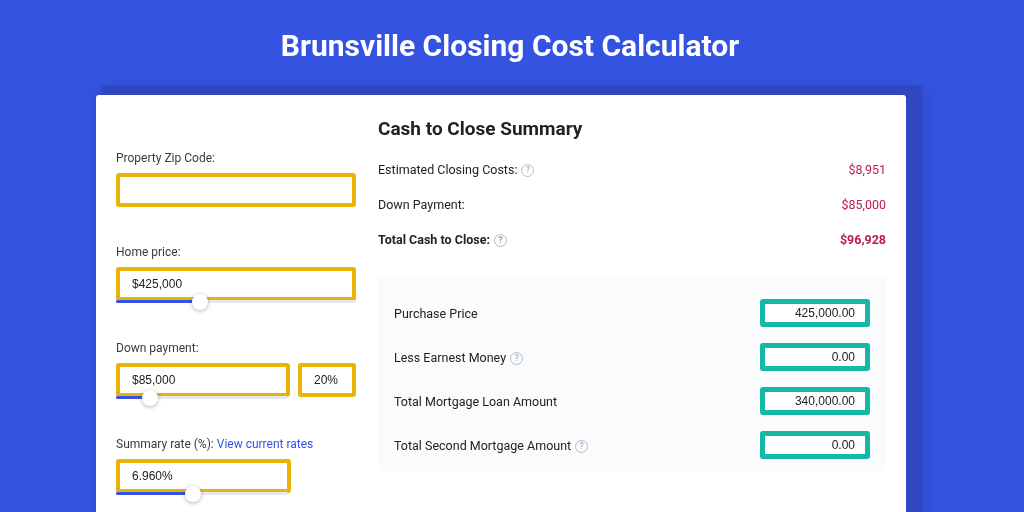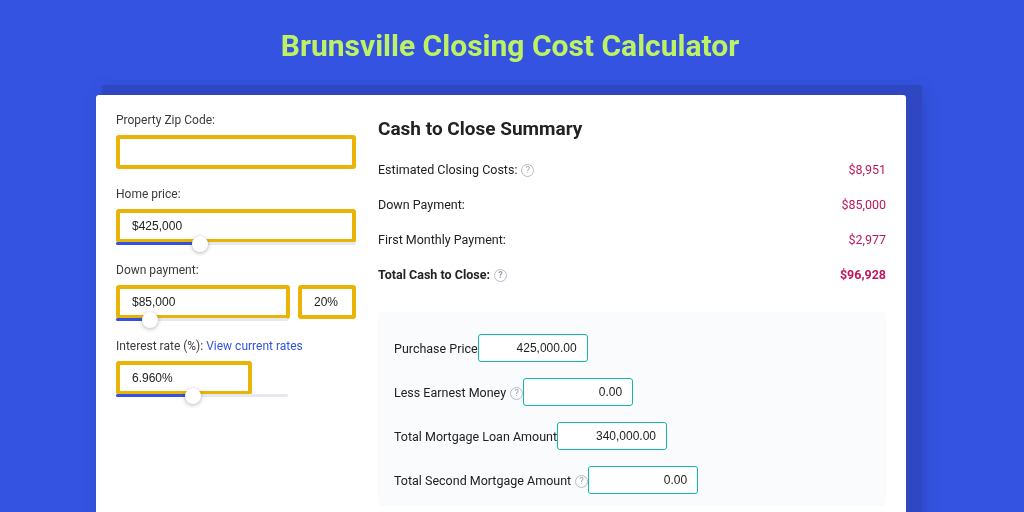--- a/index.html
+++ b/index.html
@@ -4,21 +4,21 @@
 <style>
   * { box-sizing: border-box; margin: 0; padding: 0; }
   html, body { width: 1024px; height: 512px; overflow: hidden; }
   body {
     font-family: -apple-system, BlinkMacSystemFont, "Segoe UI", Roboto, Arial, sans-serif;
     background: #3453e0;
     color: #222;
   }
   .page-title {
     text-align: center;
-    color: #bef264;
+    color: #ffffff;
     font-size: 30px;
     font-weight: 700;
     padding: 28px 4px 22px 0;
   }
   .shadow-wrap {
     width: 820px;
     margin: 0 auto;
     background: #2f48c1;
     padding: 10px 0 0 0;
     border-radius: 2px;
@@ -33,21 +33,21 @@
     display: flex;
     gap: 22px;
   }
   .left-col {
     width: 240px;
     flex: 0 0 240px;
     font-size: 12px;
     color: #3b3b3b;
   }
   .field { margin-bottom: 18px; }
-  .field-label { display: block; margin-bottom: 8px; font-size: 12px; color: #3b3b3b; }
+  .field-label { display: block; margin-bottom: 8px; font-size: 12px; color: #3b3b3b; margin-top: 38px; }
   .input-box {
     width: 100%;
     height: 34px;
     border: 4px solid #eab308;
     border-radius: 3px;
     padding: 0 12px;
     font-size: 12px;
     color: #222;
     background: #fff;
   }
@@ -109,27 +109,28 @@
   .divider { height: 14px; }
   .worksheet {
     background: #fafbfc;
     border-radius: 4px;
     padding: 14px 16px 4px 16px;
     margin-top: 6px;
   }
   .worksheet .section-head { padding: 2px 0 10px 0; }
   .ws-row {
     display: flex;
+    justify-content: space-between;
     align-items: center;
     padding: 8px 0;
   }
   .ws-input {
     width: 110px;
     height: 28px;
-    border: 1px solid #14b8a6;
+    border: 5px solid #14b8a6;
     border-radius: 3px;
     text-align: right;
     padding: 0 10px;
     font-size: 12px;
     color: #222;
     background: #fff;
   }
 </style>
 </head>
 <body>
@@ -162,47 +163,43 @@
           <input class="input-box pct" type="text" value="20%" style="">
         </div>
         <div class="slider-track" style="width:172px">
           <div class="slider-fill" style="width: 20%;"></div>
           <div class="slider-thumb" style="left: 20%;"></div>
         </div>
       </div>
 
       <div class="field">
         <label class="field-label">
-          <span>Interest rate (%): </span><a href="#" class="link">View current rates</a>
+          <span>Summary rate (%): </span><a href="#" class="link">View current rates</a>
         </label>
-        <input class="input-box" style="width: 136px;" type="text" value="6.960%">
+        <input class="input-box" style="width: 175px;" type="text" value="6.960%">
         <div class="slider-track" style="width:172px">
           <div class="slider-fill" style="width: 45%;"></div>
           <div class="slider-thumb" style="left: 45%;"></div>
         </div>
       </div>
 
     </div>
 
     <div class="right-col">
 
       <div class="section-head">Cash to Close Summary</div>
       <div id="summary-rows">
           <div class="row">
             <span class="lbl">Estimated Closing Costs:<span class="help-icon">?</span></span>
             <span class="val">$8,951</span>
           </div>
           <div class="row">
             <span class="lbl">Down Payment:</span>
             <span class="val">$85,000</span>
           </div>
-          <div class="row">
-            <span class="lbl">First Monthly Payment:</span>
-            <span class="val">$2,977</span>
-          </div>
           <div class="row bold">
             <span class="lbl">Total Cash to Close:<span class="help-icon">?</span></span>
             <span class="val">$96,928</span>
           </div>
         </div>
 
       <div class="divider"></div>
 
       <div class="worksheet">
         <div id="worksheet-rows">

